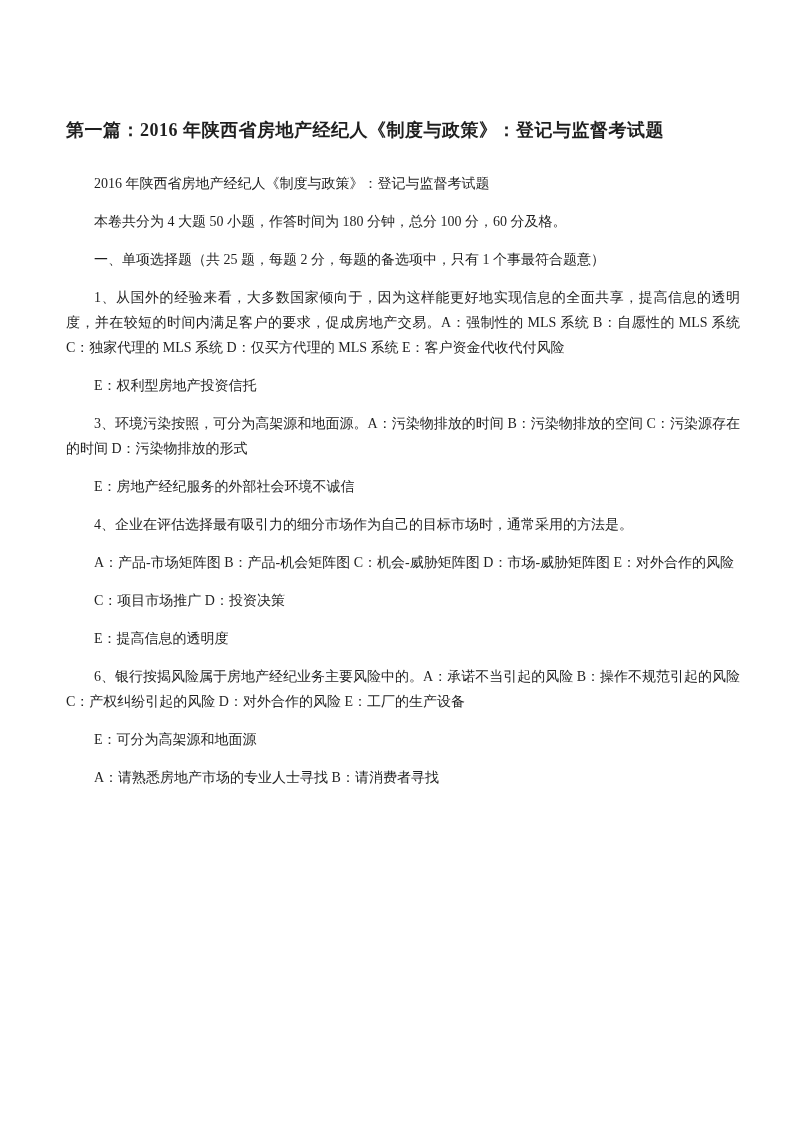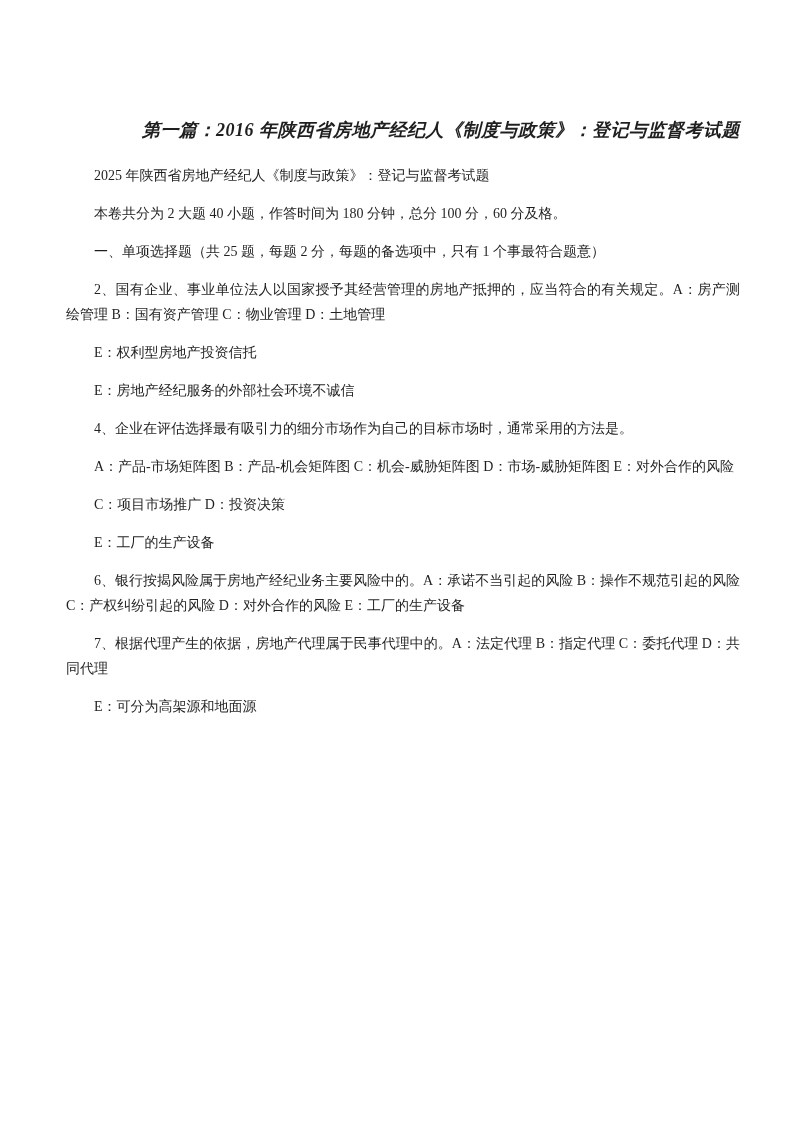--- a/index.html
+++ b/index.html
@@ -15,51 +15,51 @@
     background: #ffffff;
     box-sizing: border-box;
     padding: 115px 60px 40px 66px;
     font-family: "Liberation Serif", "DejaVu Serif", serif;
     color: #1f1f1f;
     overflow: hidden;
   }
   .doc-title {
     font-size: 18px;
     font-weight: bold;
-    font-style: italic;
-    text-align: right;
+    text-align: left;
     line-height: 30px;
-    margin: 0 0 18px 0;
+    margin: 0 0 26px 0;
     letter-spacing: 0.5px;
   }
   .doc-body {
     font-size: 14px;
   }
   .para {
     margin: 0 0 13px 0;
     line-height: 25px;
     text-align: justify;
     text-indent: 28px;
     word-break: break-all;
   }
 </style>
 </head>
 <body>
 
 <div class="page">
   <h1 class="doc-title">第一篇：2016 年陕西省房地产经纪人《制度与政策》：登记与监督考试题</h1>
 
   <div class="doc-body">
-    <p class="para">2025 年陕西省房地产经纪人《制度与政策》：登记与监督考试题</p>
-    <p class="para">本卷共分为 2 大题 40 小题，作答时间为 180 分钟，总分 100 分，60 分及格。</p>
+    <p class="para">2016 年陕西省房地产经纪人《制度与政策》：登记与监督考试题</p>
+    <p class="para">本卷共分为 4 大题 50 小题，作答时间为 180 分钟，总分 100 分，60 分及格。</p>
     <p class="para">一、单项选择题（共 25 题，每题 2 分，每题的备选项中，只有 1 个事最符合题意）</p>
-    <p class="para">2、国有企业、事业单位法人以国家授予其经营管理的房地产抵押的，应当符合的有关规定。A：房产测绘管理 B：国有资产管理 C：物业管理 D：土地管理</p>
+    <p class="para">1、从国外的经验来看，大多数国家倾向于，因为这样能更好地实现信息的全面共享，提高信息的透明度，并在较短的时间内满足客户的要求，促成房地产交易。A：强制性的 MLS 系统 B：自愿性的 MLS 系统 C：独家代理的 MLS 系统 D：仅买方代理的 MLS 系统 E：客户资金代收代付风险</p>
     <p class="para">E：权利型房地产投资信托</p>
+    <p class="para">3、环境污染按照，可分为高架源和地面源。A：污染物排放的时间 B：污染物排放的空间 C：污染源存在的时间 D：污染物排放的形式</p>
     <p class="para">E：房地产经纪服务的外部社会环境不诚信</p>
     <p class="para">4、企业在评估选择最有吸引力的细分市场作为自己的目标市场时，通常采用的方法是。</p>
     <p class="para">A：产品-市场矩阵图 B：产品-机会矩阵图 C：机会-威胁矩阵图 D：市场-威胁矩阵图 E：对外合作的风险</p>
     <p class="para">C：项目市场推广 D：投资决策</p>
-    <p class="para">E：工厂的生产设备</p>
+    <p class="para">E：提高信息的透明度</p>
     <p class="para">6、银行按揭风险属于房地产经纪业务主要风险中的。A：承诺不当引起的风险 B：操作不规范引起的风险 C：产权纠纷引起的风险 D：对外合作的风险 E：工厂的生产设备</p>
-    <p class="para">7、根据代理产生的依据，房地产代理属于民事代理中的。A：法定代理 B：指定代理 C：委托代理 D：共同代理</p>
     <p class="para">E：可分为高架源和地面源</p>
+    <p class="para">A：请熟悉房地产市场的专业人士寻找 B：请消费者寻找</p>
   </div>
 </div>
 
 </body></html>

